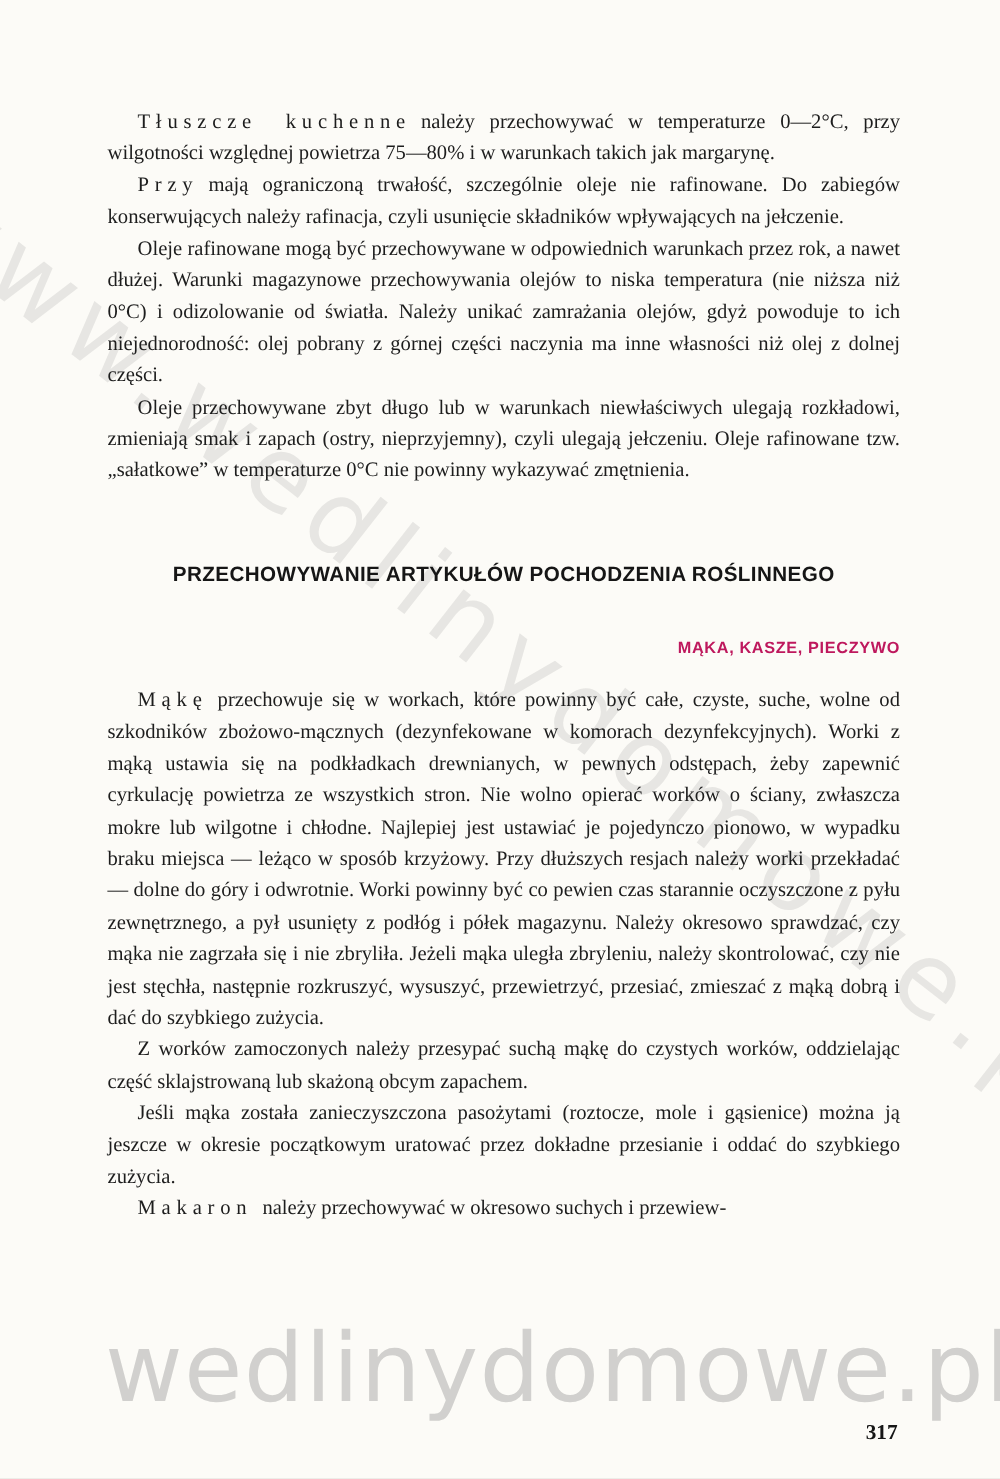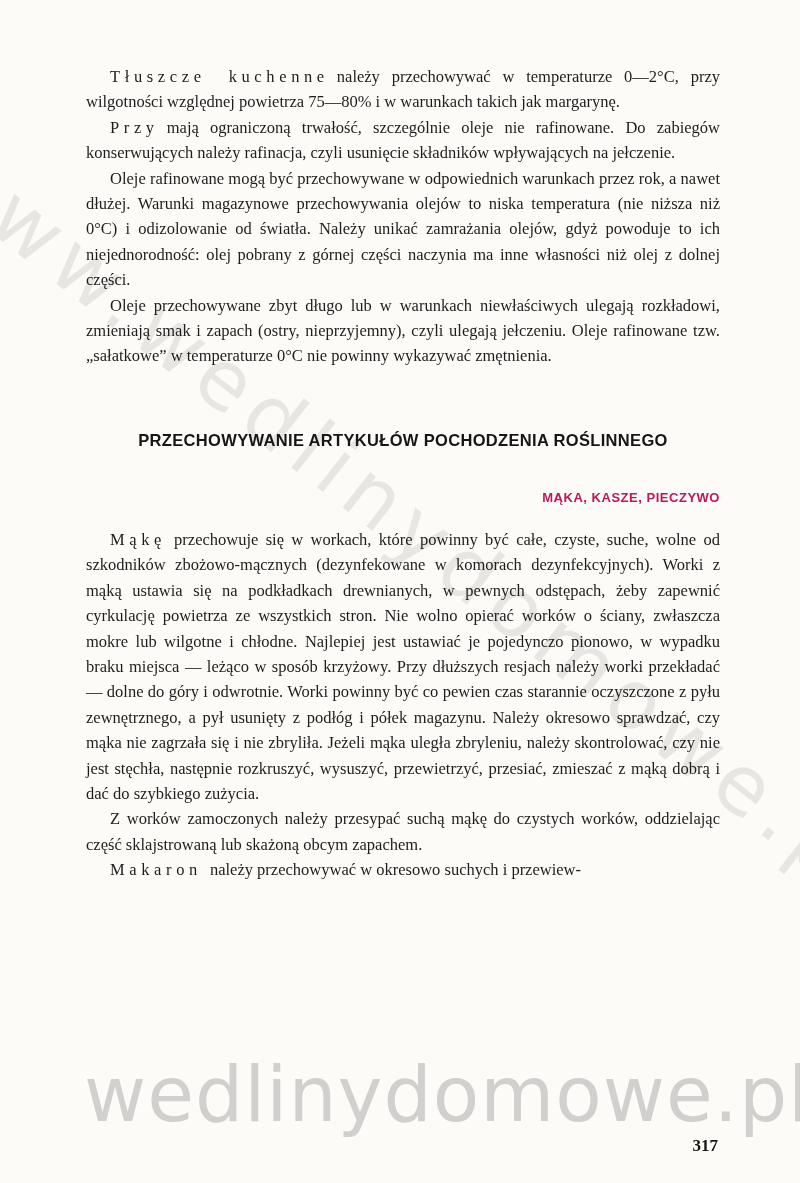--- a/index.html
+++ b/index.html
@@ -11,21 +11,21 @@
     margin: 0 auto;
     background: #fcfbf7;
     overflow: hidden;
     font-family: "Liberation Serif", serif;
     color: #1d1d1d;
   }
   .text-block {
     position: absolute;
     left: 86px;
     right: 80px;
-    top: 64px;
+    top: 84px;
   }
   p.para {
     font-size: 16.5px;
     line-height: 25.4px;
     text-align: justify;
     text-indent: 24px;
     color: #1d1d1d;
   }
   .lead {
     letter-spacing: 0.28em;
@@ -105,20 +105,21 @@
     <p class="para"><span>Oleje przechowywane zbyt długo lub w warunkach niewłaściwych ulegają rozkładowi, zmieniają smak i zapach (ostry, nieprzyjemny), czyli ulegają jełczeniu. Oleje rafinowane tzw. „sałatkowe” w temperaturze 0°C nie powinny wykazywać zmętnienia.</span></p>
 
     <h2 class="heading-main">PRZECHOWYWANIE ARTYKUŁÓW POCHODZENIA ROŚLINNEGO</h2>
 
     <h3 class="heading-sub">MĄKA, KASZE, PIECZYWO</h3>
 
     <p class="para"><span class="lead">Mąkę</span><span>przechowuje się w workach, które powinny być całe, czyste, suche, wolne od szkodników zbożowo-mącznych (dezynfekowane w komorach dezynfekcyjnych). Worki z mąką ustawia się na podkładkach drewnianych, w pewnych odstępach, żeby zapewnić cyrkulację powietrza ze wszystkich stron. Nie wolno opierać worków o ściany, zwłaszcza mokre lub wilgotne i chłodne. Najlepiej jest ustawiać je pojedynczo pionowo, w wypadku braku miejsca — leżąco w sposób krzyżowy. Przy dłuższych resjach należy worki przekładać — dolne do góry i odwrotnie. Worki powinny być co pewien czas starannie oczyszczone z pyłu zewnętrznego, a pył usunięty z podłóg i półek magazynu. Należy okresowo sprawdzać, czy mąka nie zagrzała się i nie zbryliła. Jeżeli mąka uległa zbryleniu, należy skontrolować, czy nie jest stęchła, następnie rozkruszyć, wysuszyć, przewietrzyć, przesiać, zmieszać z mąką dobrą i dać do szybkiego zużycia.</span></p>
 
     <p class="para"><span>Z worków zamoczonych należy przesypać suchą mąkę do czystych worków, oddzielając część sklajstrowaną lub skażoną obcym zapachem.</span></p>
 
+    <p class="para"><span>Jeśli mąka została zanieczyszczona pasożytami (roztocze, mole i gąsienice) można ją jeszcze w okresie początkowym uratować przez dokładne przesianie i oddać do szybkiego zużycia.</span></p>
 
     <p class="para"><span class="lead">Makaron</span><span>należy przechowywać w okresowo suchych i przewiew-</span></p>
 
   </div>
 
   <div class="page-number">317</div>
 
 </div>
 
 </body></html>

